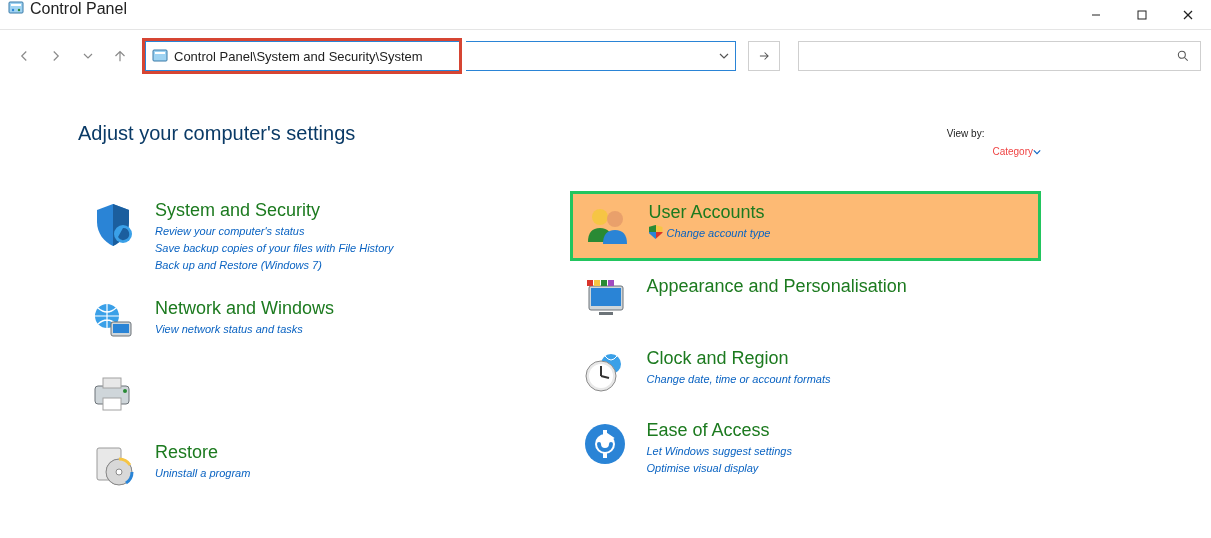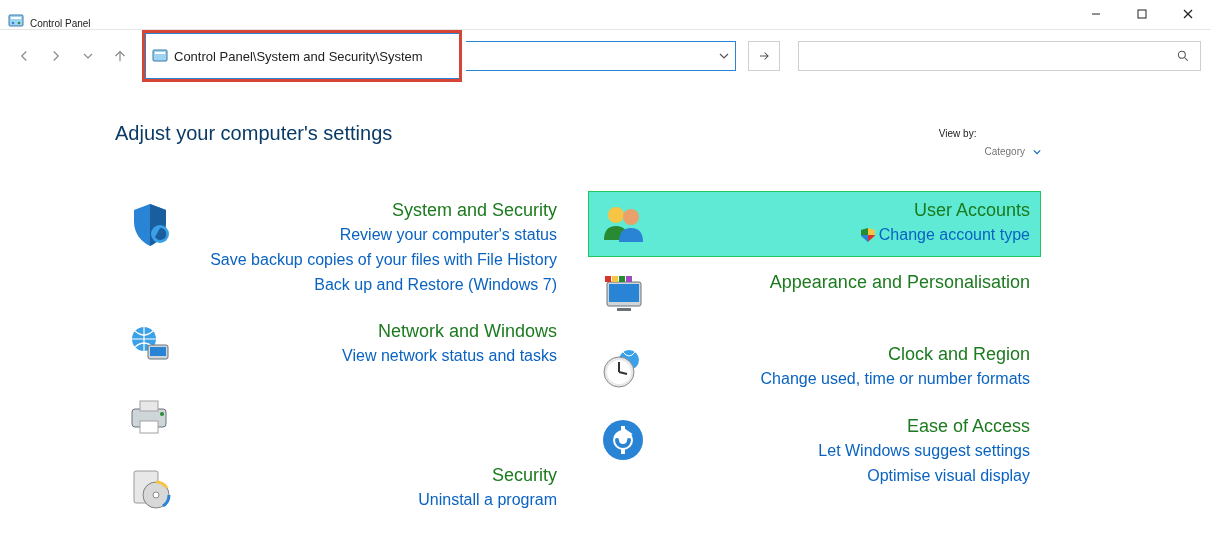--- a/index.html
+++ b/index.html
@@ -9,24 +9,24 @@
     background: #fff;
     color: #222;
     width: 1211px;
     height: 538px;
     overflow: hidden;
   }
   
   .titlebar {
     height: 30px;
     display: flex;
-    align-items: flex-end;
+    align-items: flex-start;
     padding-left: 8px;
     border-bottom: 1px solid #e5e5e5;
-    font-size: 10px;
+    font-size: 16px;
   }
   .titlebar .app-icon {
     width: 16px; height: 16px; margin-right: 6px;
     display:flex;align-items:center;justify-content:center;
   }
   .titlebar .title { flex: 0 0 auto; }
   .titlebar .spacer { flex: 1; }
   .winbtn {
     width: 46px; height: 30px;
     display: flex; align-items: center; justify-content: center;
@@ -44,21 +44,21 @@
   }
   .navbtn {
     width: 28px; height: 28px;
     display:flex; align-items:center; justify-content:center;
     color:#7a7a7a;
   }
   .navbtn svg { stroke:#8a8a8a; }
   .address-wrap {
     display:flex; align-items:center;
     border: 3px solid #d64533; 
-    height: 52px;
+    height: 36px;
     width: 320px;
     background:#fff;
     margin-left: 4px;
   }
   .address-inner {
     flex:1; display:flex; align-items:center; gap:6px;
     height:100%; padding:0 4px 0 6px;
     border:1px solid #2a84d6;
     border-right:none;
   }
@@ -78,64 +78,64 @@
   }
   .searchbox {
     flex:1; height:30px; border:1px solid #cfcfcf;
     margin-left:14px;
     display:flex; align-items:center; justify-content:flex-end;
     padding-right:10px;
   }
   .searchbox svg { stroke:#555; }
   
   .content {
-    padding: 28px 170px 0 115px;
-    text-align: right;
+    padding: 28px 170px 0 78px;
   }
   .header-row {
     display:flex; align-items:center; justify-content:space-between;
     margin-bottom: 34px;
   }
   .page-heading {
     color:#0a3a66;
     font-size:20px;
     font-weight:400;
   }
   .viewby { font-size:10px; color:#222; display:flex; align-items:center; gap:8px;}
-  .viewby .val { color:#737373; display:flex; align-items:center; gap:8px;margin-top:36px;}
+  .viewby .val { color:#ef4444; display:flex; align-items:center; gap:0;margin-top:36px;}
   .columns { display:flex; gap:20px; }
   .col { flex:1; }
   .cat {
     display:flex; gap:18px;
     padding:8px 10px;
     border:1px solid transparent;
   }
   .cat + .cat { margin-top:6px; }
   .cat.highlight {
-    background:#5eead4;
-    border:1px solid #22c55e;
+    background:#fdba74;
+    border:3px solid #22c55e;
   }
   .cat-icon {
     width:48px; height:48px; flex:0 0 48px;
     display:flex;align-items:center;justify-content:center;
     position:relative;
   }
   .cat-body { flex:1; }
   .cat-title {
     color:#1c7a1f;
     font-size:18px;
     font-weight:400;
     margin-bottom:2px;
     display:block;
   }
   .cat-link {
     color:#0a63c2;
-    font-size:16px;
+    font-size:11px;
     display:block;
     line-height:1.55;
+    font-style:italic;
   }
   .cat-link.shielded::before{
     content:"";
     display:inline-block;
     width:14px;height:14px;
     margin-right:4px;
     vertical-align:-2px;
     background:
       conic-gradient(from 0deg,#f6c544 0 25%,#d9342b 25% 50%,#2a84d6 50% 75%,#298a34 75% 100%);
     clip-path: polygon(50% 0,100% 15%,100% 55%,50% 100%,0 55%,0 15%);
@@ -292,21 +292,21 @@
           <svg viewBox="0 0 48 48" width="48" height="48">
             <rect x="8" y="6" width="24" height="32" rx="2" fill="#e8e8e8" stroke="#9a9a9a"></rect>
             <circle cx="30" cy="30" r="13" fill="radial-gradient(#fff,#bdbdbd)"></circle>
             <circle cx="30" cy="30" r="13" fill="#d8d8d8" stroke="#8a8a8a"></circle>
             <circle cx="30" cy="30" r="3" fill="#fff" stroke="#8a8a8a"></circle>
             <path d="M30 17 a13 13 0 0 1 11 6" stroke="#f6c544" stroke-width="3" fill="none"></path>
             <path d="M43 30 a13 13 0 0 1 -6 11" stroke="#2a84d6" stroke-width="3" fill="none"></path>
           </svg>
         </div>
         <div class="cat-body">
-          <a class="cat-title">Security</a>
+          <a class="cat-title">Restore</a>
           <a class="cat-link">Uninstall a program</a>
         </div>
       </div>
     </div>
 
     <div class="col">
 
       <div class="cat highlight">
         <div class="cat-icon">
           <svg viewBox="0 0 48 48" width="48" height="48">
@@ -345,21 +345,21 @@
             <circle cx="30" cy="16" r="10" fill="#3aa0e8"></circle>
             <path d="M24 8 q6 8 12 0" stroke="#fff" stroke-width="1" fill="none"></path>
             <circle cx="20" cy="28" r="15" fill="#e8e8e8" stroke="#8a8a8a"></circle>
             <circle cx="20" cy="28" r="12" fill="#fff"></circle>
             <line x1="20" y1="28" x2="20" y2="18" stroke="#333" stroke-width="2"></line>
             <line x1="20" y1="28" x2="28" y2="30" stroke="#333" stroke-width="2"></line>
           </svg>
         </div>
         <div class="cat-body">
           <a class="cat-title">Clock and Region</a>
-          <a class="cat-link">Change used, time or number formats</a>
+          <a class="cat-link">Change date, time or account formats</a>
         </div>
       </div>
 
       <div class="cat">
         <div class="cat-icon">
           <svg viewBox="0 0 48 48" width="48" height="48">
             <circle cx="24" cy="24" r="20" fill="#2a84d6"></circle>
             <circle cx="24" cy="24" r="10" fill="#fff"></circle>
             <path d="M24 10 l0 8 M24 38 l0 -8 M24 14 l6 4 -6 4" fill="none" stroke="#fff" stroke-width="4"></path>
             <path d="M18 24 a6 6 0 1 0 12 0" fill="none" stroke="#2a84d6" stroke-width="4" stroke-linecap="round"></path>

